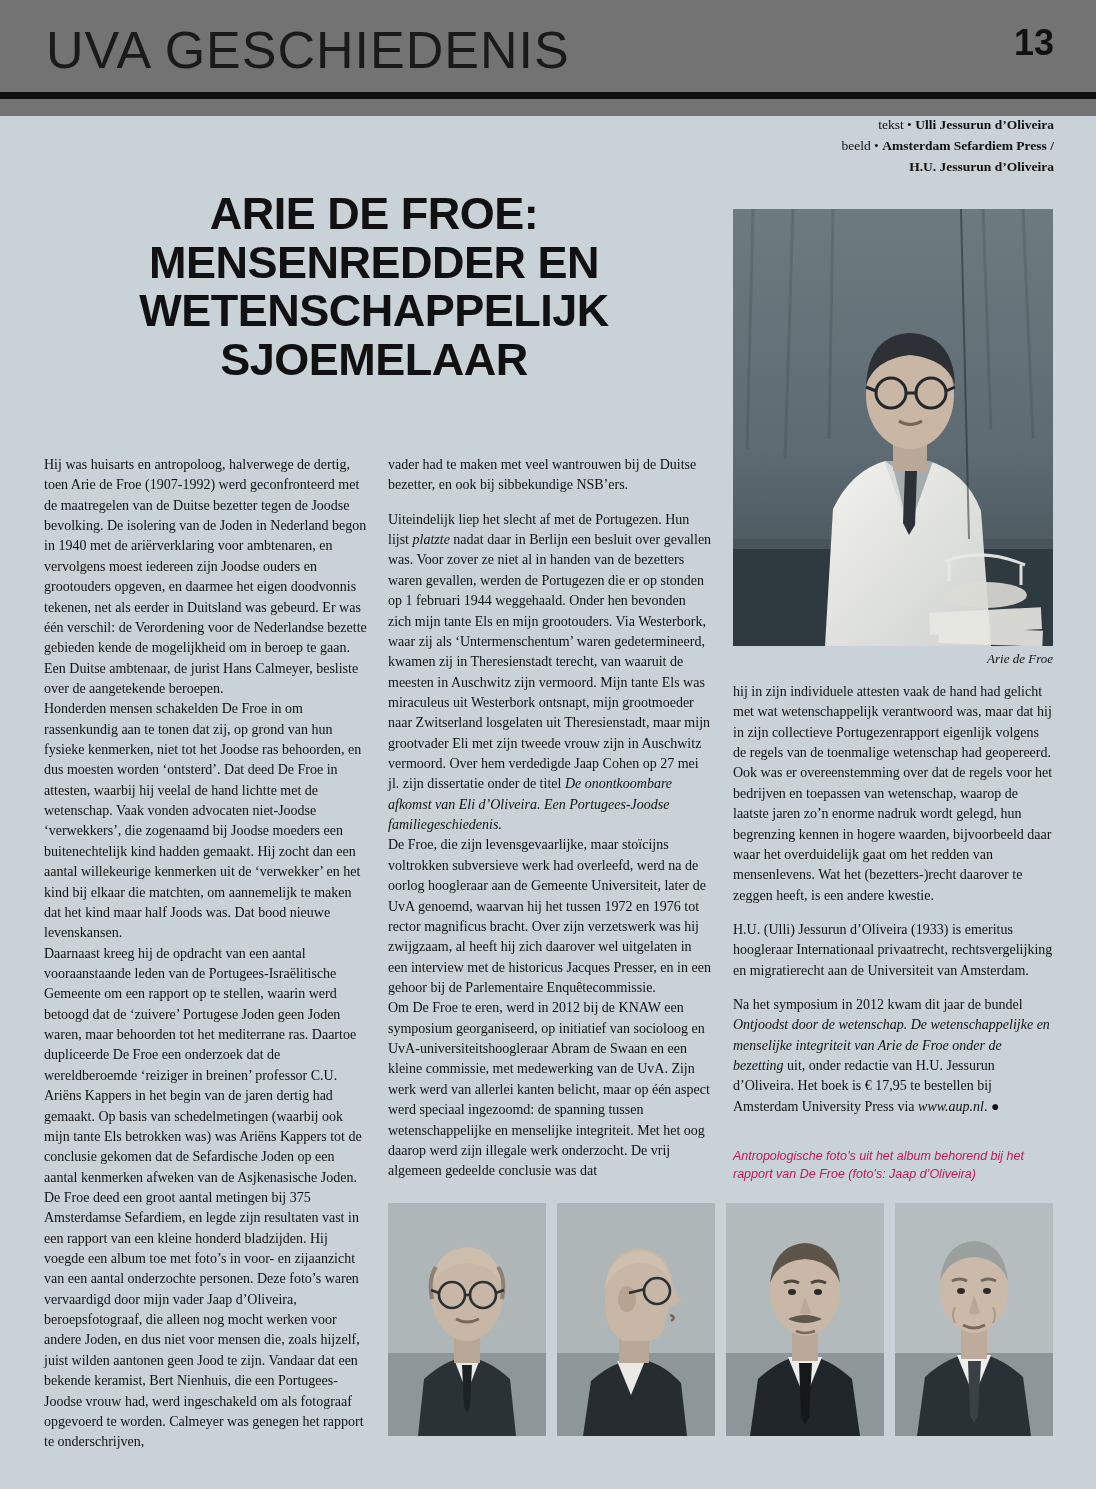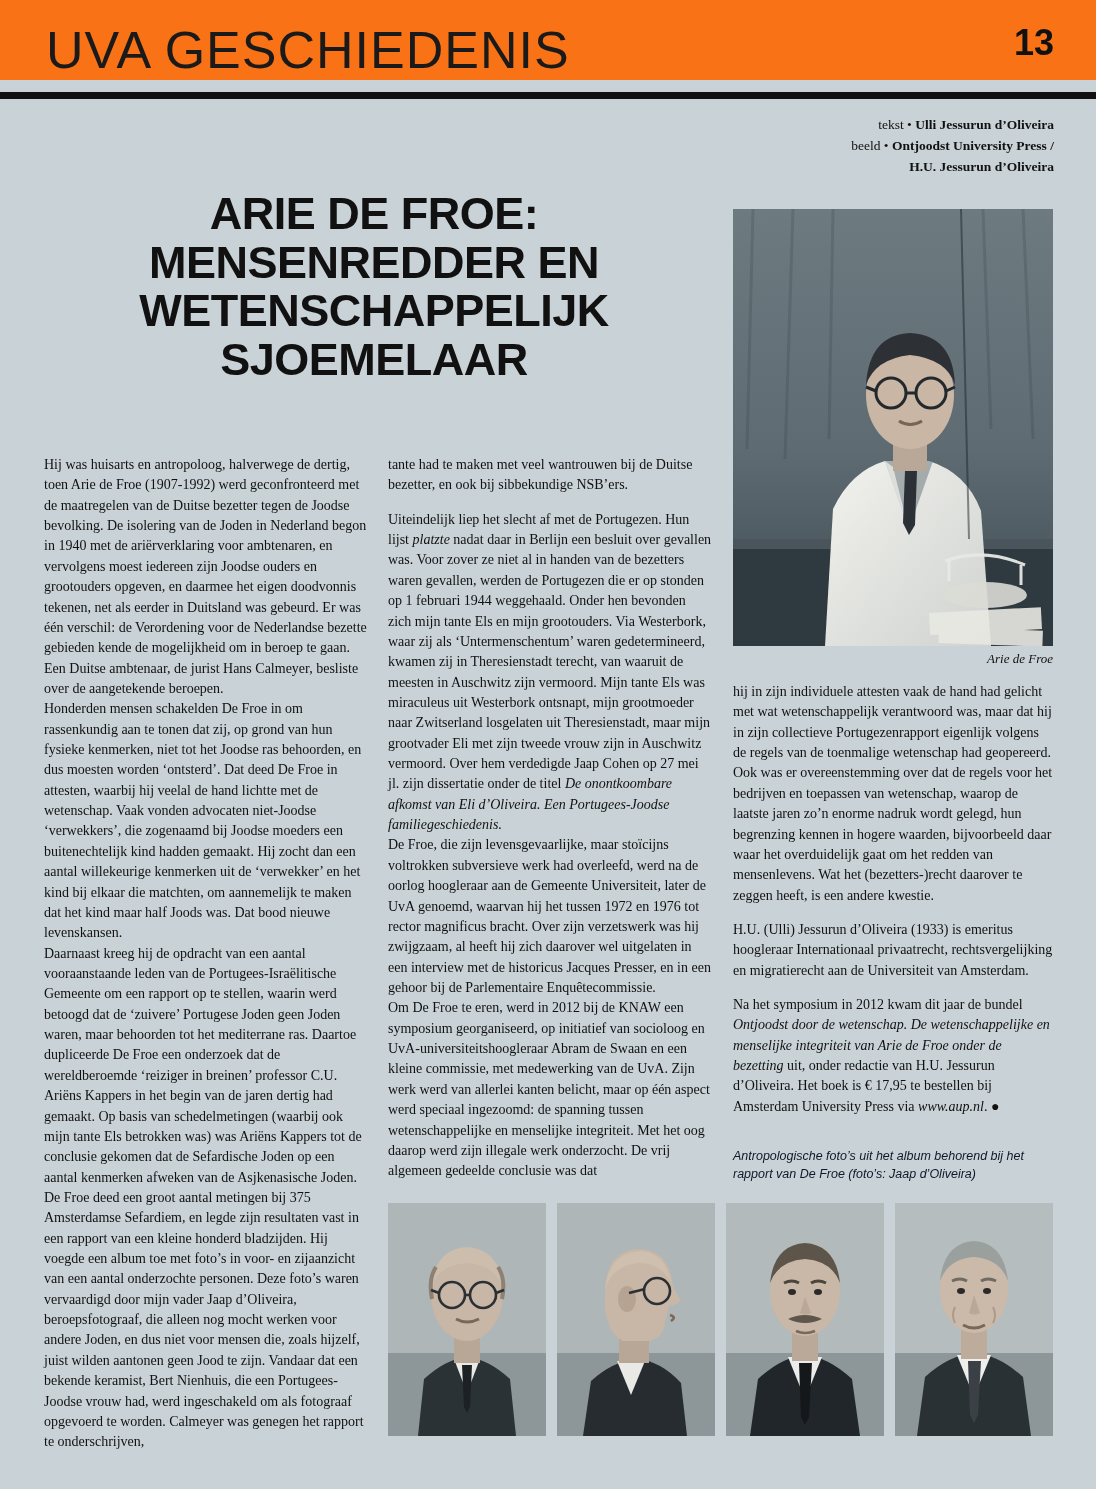--- a/index.html
+++ b/index.html
@@ -6,22 +6,22 @@
   body {
     width:1096px; height:1489px;
     background:#c9d2d6;
     font-family:"Liberation Serif", serif;
     color:#111;
     position:relative;
     overflow:hidden;
   }
   
   .masthead {
-    position:absolute; left:0; top:0; width:1096px; height:80px;
-    background:#f97316;
+    position:absolute; left:0; top:0; width:1096px; height:116px;
+    background:#737373;
   }
   .masthead-title {
     position:absolute; left:46px; top:20px;
     font-family:"Liberation Sans", sans-serif;
     font-weight:400;
     font-size:52px;
     letter-spacing:1px;
     color:#1a1a1a;
   }
   .masthead-page {
@@ -92,38 +92,38 @@
   .strip .ph.p1 { left:0; }
   .strip .ph.p2 { left:169px; }
   .strip .ph.p3 { left:338px; }
   .strip .ph.p4 { left:507px; }
   .strip-caption {
     position:absolute; left:733px; top:1148px; width:320px;
     font-family:"Liberation Sans", sans-serif;
     font-style:italic;
     font-size:12.5px;
     line-height:1.4;
-    color:#0f172a;
+    color:#be185d;
   }
 </style>
 </head>
 <body>
 
 <div class="masthead">
   <div class="masthead-title">UVA GESCHIEDENIS</div>
   <div class="masthead-page">13</div>
 </div>
 <div class="rule-thick"></div>
 
 <div class="credits">
   <div>
     <span>tekst • </span><b>Ulli Jessurun d’Oliveira</b>
   </div>
   <div>
-    <span>beeld • </span><b>Ontjoodst University Press /</b>
+    <span>beeld • </span><b>Amsterdam Sefardiem Press /</b>
   </div>
   <div>
     <b>H.U. Jessurun d’Oliveira</b>
   </div>
 </div>
 
 <h1 class="headline">ARIE DE FROE: MENSENREDDER EN WETENSCHAPPELIJK SJOEMELAAR</h1>
 
 <div class="portrait">
   <svg width="320" height="437" viewBox="0 0 320 437">
@@ -192,21 +192,21 @@
 <div class="portrait-caption">Arie de Froe</div>
 
 <div class="col" id="col1">
   <p>Hij was huisarts en antropoloog, halverwege de dertig, toen Arie de Froe (1907-1992) werd geconfronteerd met de maatregelen van de Duitse bezetter tegen de Joodse bevolking. De isolering van de Joden in Nederland begon in 1940 met de ariërverklaring voor ambtenaren, en vervolgens moest iedereen zijn Joodse ouders en grootouders opgeven, en daarmee het eigen doodvonnis tekenen, net als eerder in Duitsland was gebeurd. Er was één verschil: de Verordening voor de Nederlandse bezette gebieden kende de mogelijkheid om in beroep te gaan. Een Duitse ambtenaar, de jurist Hans Calmeyer, besliste over de aangetekende beroepen.</p>
   <p>Honderden mensen schakelden De Froe in om rassenkundig aan te tonen dat zij, op grond van hun fysieke kenmerken, niet tot het Joodse ras behoorden, en dus moesten worden ‘ontsterd’. Dat deed De Froe in attesten, waarbij hij veelal de hand lichtte met de wetenschap. Vaak vonden advocaten niet-Joodse ‘verwekkers’, die zogenaamd bij Joodse moeders een buitenechtelijk kind hadden gemaakt. Hij zocht dan een aantal willekeurige kenmerken uit de ‘verwekker’ en het kind bij elkaar die matchten, om aannemelijk te maken dat het kind maar half Joods was. Dat bood nieuwe levenskansen.</p>
   <p>Daarnaast kreeg hij de opdracht van een aantal vooraanstaande leden van de Portugees-Israëlitische Gemeente om een rapport op te stellen, waarin werd betoogd dat de ‘zuivere’ Portugese Joden geen Joden waren, maar behoorden tot het mediterrane ras. Daartoe dupliceerde De Froe een onderzoek dat de wereldberoemde ‘reiziger in breinen’ professor C.U. Ariëns Kappers in het begin van de jaren dertig had gemaakt. Op basis van schedelmetingen (waarbij ook mijn tante Els betrokken was) was Ariëns Kappers tot de conclusie gekomen dat de Sefardische Joden op een aantal kenmerken afweken van de Asjkenasische Joden.</p>
   <p>De Froe deed een groot aantal metingen bij 375 Amsterdamse Sefardiem, en legde zijn resultaten vast in een rapport van een kleine honderd bladzijden. Hij voegde een album toe met foto’s in voor- en zijaanzicht van een aantal onderzochte personen. Deze foto’s waren vervaardigd door mijn vader Jaap d’Oliveira, beroepsfotograaf, die alleen nog mocht werken voor andere Joden, en dus niet voor mensen die, zoals hijzelf, juist wilden aantonen geen Jood te zijn. Vandaar dat een bekende keramist, Bert Nienhuis, die een Portugees-Joodse vrouw had, werd ingeschakeld om als fotograaf opgevoerd te worden. Calmeyer was genegen het rapport te onderschrijven,</p>
 </div>
 
 <div class="col" id="col2">
-  <p>tante had te maken met veel wantrouwen bij de Duitse bezetter, en ook bij sibbekundige NSB’ers.</p>
+  <p>vader had te maken met veel wantrouwen bij de Duitse bezetter, en ook bij sibbekundige NSB’ers.</p>
   <p class="sp">Uiteindelijk liep het slecht af met de Portugezen. Hun lijst <i>platzte</i> nadat daar in Berlijn een besluit over gevallen was. Voor zover ze niet al in handen van de bezetters waren gevallen, werden de Portugezen die er op stonden op 1 februari 1944 weggehaald. Onder hen bevonden zich mijn tante Els en mijn grootouders. Via Westerbork, waar zij als ‘Untermenschentum’ waren gedetermineerd, kwamen zij in Theresienstadt terecht, van waaruit de meesten in Auschwitz zijn vermoord. Mijn tante Els was miraculeus uit Westerbork ontsnapt, mijn grootmoeder naar Zwitserland losgelaten uit Theresienstadt, maar mijn grootvader Eli met zijn tweede vrouw zijn in Auschwitz vermoord. Over hem verdedigde Jaap Cohen op 27 mei jl. zijn dissertatie onder de titel <i>De onontkoombare afkomst van Eli d’Oliveira. Een Portugees-Joodse familiegeschiedenis.</i></p>
   <p>De Froe, die zijn levensgevaarlijke, maar stoïcijns voltrokken subversieve werk had overleefd, werd na de oorlog hoogleraar aan de Gemeente Universiteit, later de UvA genoemd, waarvan hij het tussen 1972 en 1976 tot rector magnificus bracht. Over zijn verzetswerk was hij zwijgzaam, al heeft hij zich daarover wel uitgelaten in een interview met de historicus Jacques Presser, en in een gehoor bij de Parlementaire Enquêtecommissie.</p>
   <p>Om De Froe te eren, werd in 2012 bij de KNAW een symposium georganiseerd, op initiatief van socioloog en UvA-universiteitshoogleraar Abram de Swaan en een kleine commissie, met medewerking van de UvA. Zijn werk werd van allerlei kanten belicht, maar op één aspect werd speciaal ingezoomd: de spanning tussen wetenschappelijke en menselijke integriteit. Met het oog daarop werd zijn illegale werk onderzocht. De vrij algemeen gedeelde conclusie was dat</p>
 </div>
 
 <div class="col" id="col3">
   <p>hij in zijn individuele attesten vaak de hand had gelicht met wat wetenschappelijk verantwoord was, maar dat hij in zijn collectieve Portugezenrapport eigenlijk volgens de regels van de toenmalige wetenschap had geopereerd. Ook was er overeenstemming over dat de regels voor het bedrijven en toepassen van wetenschap, waarop de laatste jaren zo’n enorme nadruk wordt gelegd, hun begrenzing kennen in hogere waarden, bijvoorbeeld daar waar het overduidelijk gaat om het redden van mensenlevens. Wat het (bezetters-)recht daarover te zeggen heeft, is een andere kwestie.</p>
   <p class="sp">H.U. (Ulli) Jessurun d’Oliveira (1933) is emeritus hoogleraar Internationaal privaatrecht, rechtsvergelijking en migratierecht aan de Universiteit van Amsterdam.</p>
   <p class="sp">Na het symposium in 2012 kwam dit jaar de bundel <i>Ontjoodst door de wetenschap. De wetenschappelijke en menselijke integriteit van Arie de Froe onder de bezetting</i> uit, onder redactie van H.U. Jessurun d’Oliveira. Het boek is € 17,95 te bestellen bij Amsterdam University Press via <i>www.aup.nl</i>. ●</p>
 </div>

